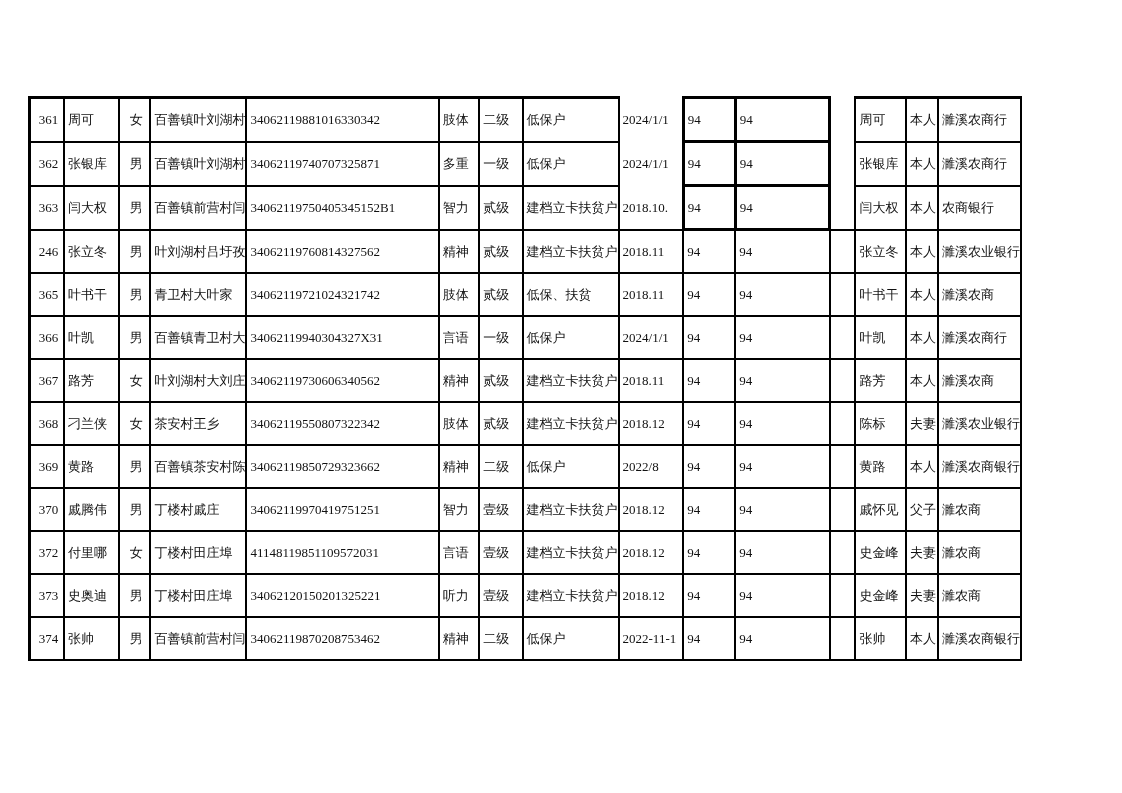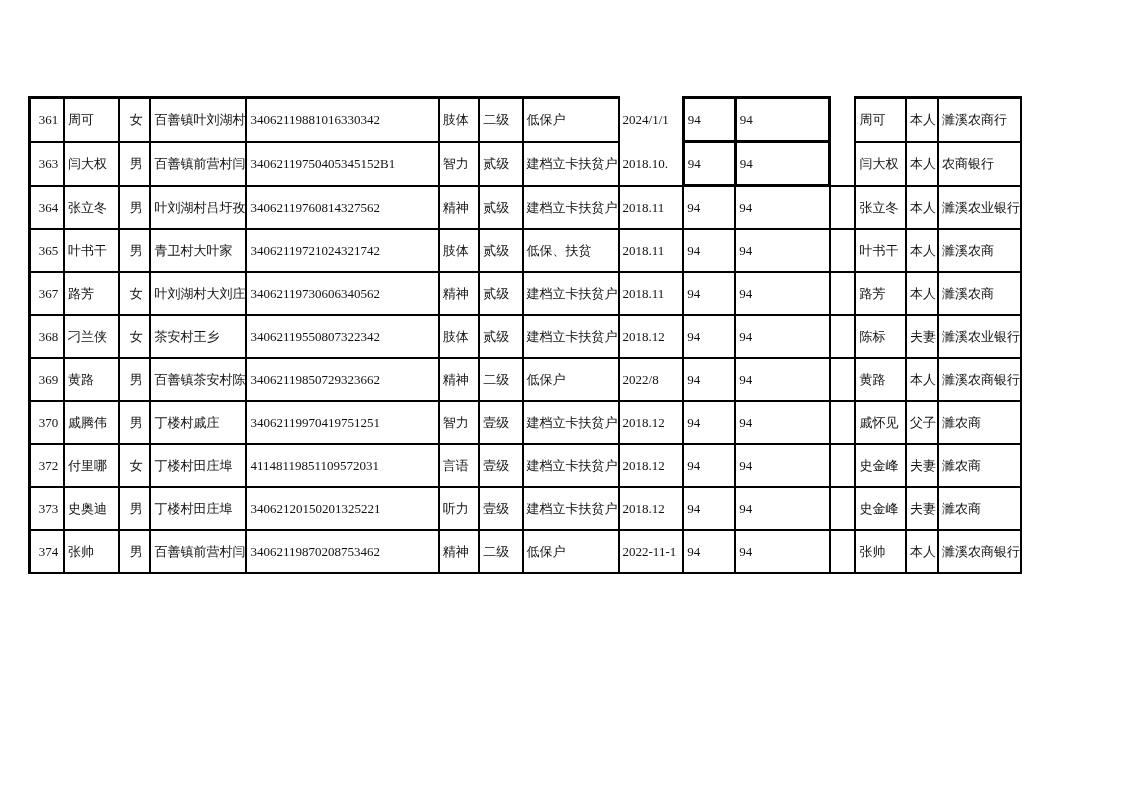--- a/index.html
+++ b/index.html
@@ -96,38 +96,55 @@
           <td data-name="cell-status">低保户</td>
           <td data-name="cell-date" class="bt-hide bb-hide">2024/1/1</td>
           <td data-name="cell-v1" class="thick">94</td>
           <td data-name="cell-v2" class="thick">94</td>
           <td data-name="cell-gap" class="bt-hide bb-hide"></td>
           <td data-name="cell-contact">周可</td>
           <td data-name="cell-relation">本人</td>
           <td data-name="cell-bank">濉溪农商行</td>
         </tr>
         <tr data-name="table-row">
+          <td data-name="cell-idx">362</td>
+          <td data-name="cell-name">张银库</td>
+          <td data-name="cell-gender">男</td>
+          <td data-name="cell-address">百善镇叶刘湖村</td>
+          <td data-name="cell-id">34062119740707325871</td>
+          <td data-name="cell-type">多重</td>
+          <td data-name="cell-level">一级</td>
+          <td data-name="cell-status">低保户</td>
+          <td data-name="cell-date" class="bb-hide">2024/1/1</td>
+          <td data-name="cell-v1" class="thick">94</td>
+          <td data-name="cell-v2" class="thick">94</td>
+          <td data-name="cell-gap" class="bb-hide"></td>
+          <td data-name="cell-contact">张银库</td>
+          <td data-name="cell-relation">本人</td>
+          <td data-name="cell-bank">濉溪农商行</td>
+        </tr>
+        <tr data-name="table-row">
           <td data-name="cell-idx">363</td>
           <td data-name="cell-name">闫大权</td>
           <td data-name="cell-gender">男</td>
           <td data-name="cell-address">百善镇前营村闫</td>
           <td data-name="cell-id">34062119750405345152B1</td>
           <td data-name="cell-type">智力</td>
           <td data-name="cell-level">贰级</td>
           <td data-name="cell-status">建档立卡扶贫户</td>
           <td data-name="cell-date">2018.10.</td>
           <td data-name="cell-v1" class="thick">94</td>
           <td data-name="cell-v2" class="thick">94</td>
           <td data-name="cell-gap"></td>
           <td data-name="cell-contact">闫大权</td>
           <td data-name="cell-relation">本人</td>
           <td data-name="cell-bank">农商银行</td>
         </tr>
         <tr data-name="table-row">
-          <td data-name="cell-idx">364</td>
+          <td data-name="cell-idx">246</td>
           <td data-name="cell-name">张立冬</td>
           <td data-name="cell-gender">男</td>
           <td data-name="cell-address">叶刘湖村吕圩孜</td>
           <td data-name="cell-id">34062119760814327562</td>
           <td data-name="cell-type">精神</td>
           <td data-name="cell-level">贰级</td>
           <td data-name="cell-status">建档立卡扶贫户</td>
           <td data-name="cell-date">2018.11</td>
           <td data-name="cell-v1">94</td>
           <td data-name="cell-v2">94</td>
@@ -145,20 +162,37 @@
           <td data-name="cell-type">肢体</td>
           <td data-name="cell-level">贰级</td>
           <td data-name="cell-status">低保、扶贫</td>
           <td data-name="cell-date">2018.11</td>
           <td data-name="cell-v1">94</td>
           <td data-name="cell-v2">94</td>
           <td data-name="cell-gap"></td>
           <td data-name="cell-contact">叶书干</td>
           <td data-name="cell-relation">本人</td>
           <td data-name="cell-bank">濉溪农商</td>
+        </tr>
+        <tr data-name="table-row">
+          <td data-name="cell-idx">366</td>
+          <td data-name="cell-name">叶凯</td>
+          <td data-name="cell-gender">男</td>
+          <td data-name="cell-address">百善镇青卫村大</td>
+          <td data-name="cell-id">34062119940304327X31</td>
+          <td data-name="cell-type">言语</td>
+          <td data-name="cell-level">一级</td>
+          <td data-name="cell-status">低保户</td>
+          <td data-name="cell-date">2024/1/1</td>
+          <td data-name="cell-v1">94</td>
+          <td data-name="cell-v2">94</td>
+          <td data-name="cell-gap"></td>
+          <td data-name="cell-contact">叶凯</td>
+          <td data-name="cell-relation">本人</td>
+          <td data-name="cell-bank">濉溪农商行</td>
         </tr>
         <tr data-name="table-row">
           <td data-name="cell-idx">367</td>
           <td data-name="cell-name">路芳</td>
           <td data-name="cell-gender">女</td>
           <td data-name="cell-address">叶刘湖村大刘庄</td>
           <td data-name="cell-id">34062119730606340562</td>
           <td data-name="cell-type">精神</td>
           <td data-name="cell-level">贰级</td>
           <td data-name="cell-status">建档立卡扶贫户</td>

